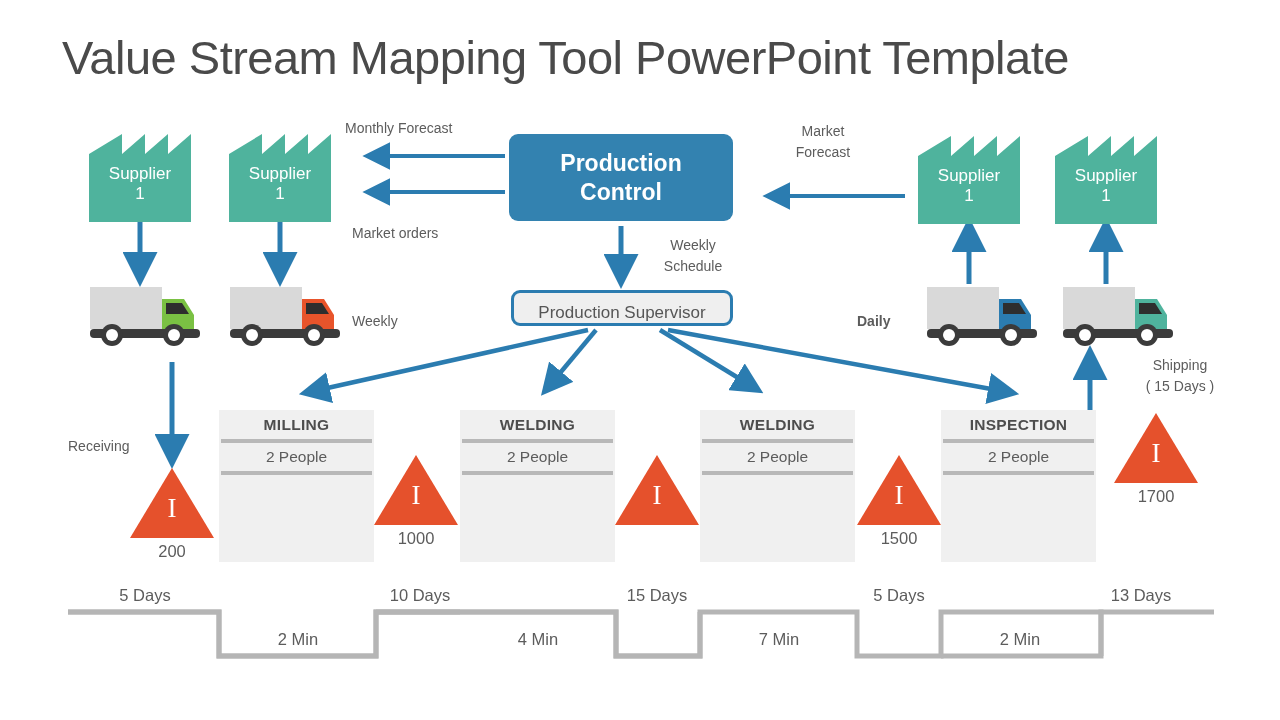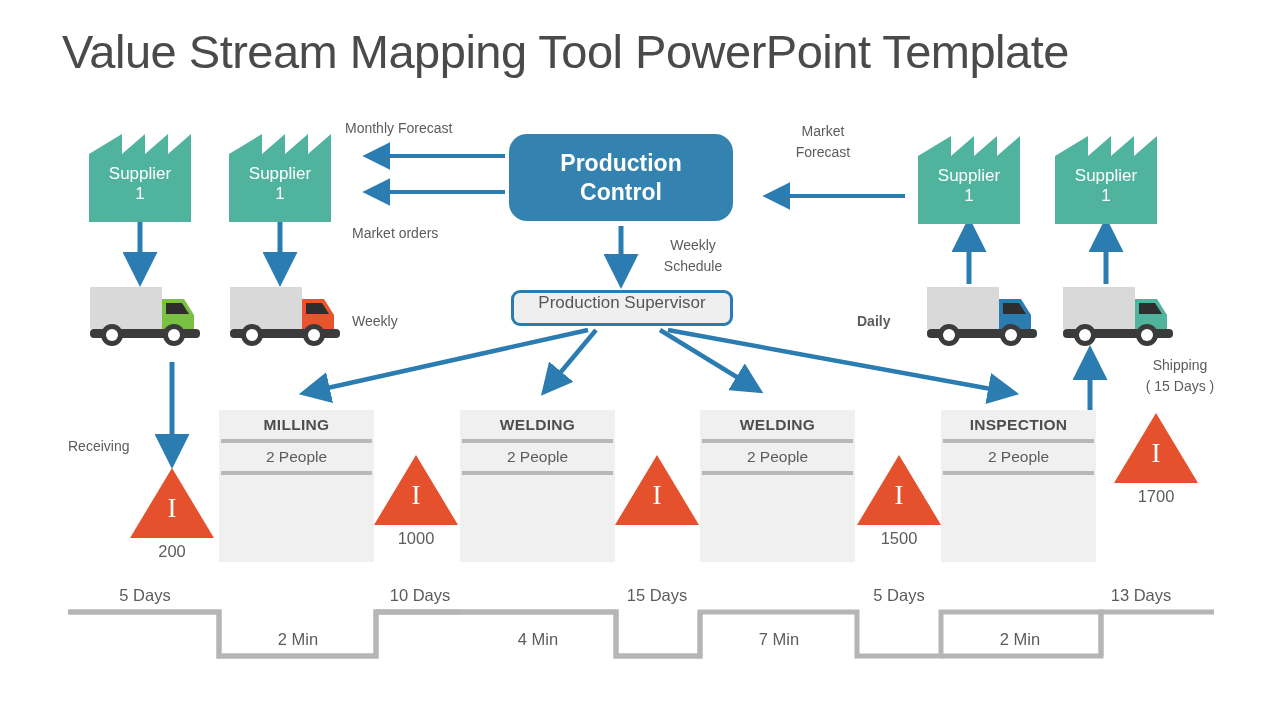--- a/index.html
+++ b/index.html
@@ -8,50 +8,50 @@
     background: #ffffff;
     font-family: "Liberation Sans", sans-serif;
     overflow: hidden;
   }
   #stage { position: relative; width: 1280px; height: 720px; background: #fff; }
 
   .abs { position: absolute; }
 
   
   #page-title {
-    left: 62px; top: 24px;
+    left: 62px; top: 30px;
     font-size: 47px; font-weight: 400;
     color: #4a4a4a; letter-spacing: -0.5px;
     white-space: nowrap;
   }
 
   
   .supplier { width: 102px; height: 88px; }
   .supplier .sv { display: block; }
   .supplier .slabel {
     position: absolute; left: 0; right: 0; top: 30px;
     text-align: center; color: #ffffff;
     font-size: 17px; line-height: 20px; font-weight: 400;
     pointer-events: none;
   }
 
   
   #production-control {
     left: 509px; top: 134px; width: 224px; height: 87px;
-    background: #3382b0; border-radius: 18px;
+    background: #3382b0; border-radius: 9px;
     display: flex; align-items: center; justify-content: center;
     color: #fff; font-size: 23px; font-weight: bold; line-height: 29px;
     text-align: center;
   }
 
   
   #production-supervisor {
     left: 511px; top: 290px; width: 222px; height: 36px;
     background: #efefef; border: 3px solid #2b7cb0; border-radius: 9px;
-    display: flex; align-items: flex-start; justify-content: center;
+    display: flex; align-items: flex-end; justify-content: center;
     color: #565656; font-size: 17px;
   }
 
   
   .lbl { color: #5c5c5c; font-size: 14px; line-height: 21px; white-space: pre-line; }
   .lbl.c { text-align: center; }
 
   
   .truck { width: 116px; height: 62px; }
 

